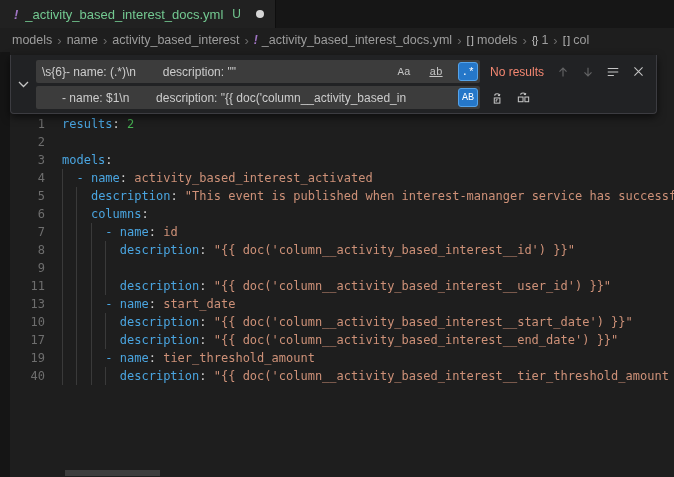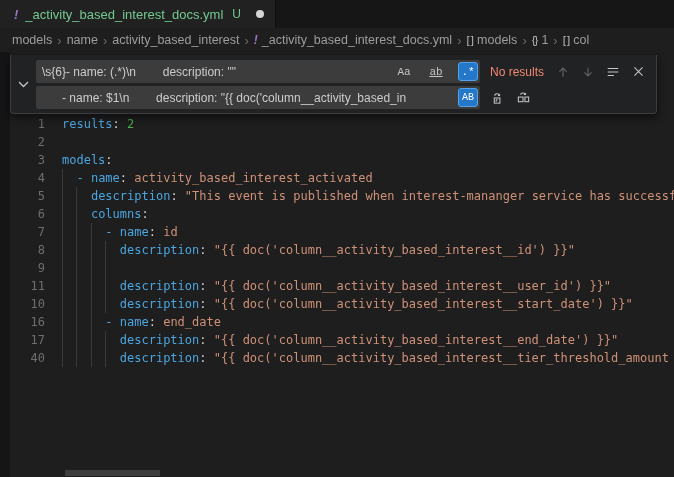--- a/index.html
+++ b/index.html
@@ -149,30 +149,34 @@
         </div>
         <div class="line">
           <span class="ln">9</span>
           <span class="code"><span class="guide" style="left: 0ch;"></span><span class="guide" style="left: 2ch;"></span><span class="guide" style="left: 4ch;"></span><span class="guide" style="left: 6ch;"></span></span>
         </div>
         <div class="line">
           <span class="ln">11</span>
           <span class="code"><span class="guide" style="left: 0ch;"></span><span class="guide" style="left: 2ch;"></span><span class="guide" style="left: 4ch;"></span><span class="guide" style="left: 6ch;"></span><span class="tok-w">        </span><span class="tok-k">description</span><span class="tok-p">: </span><span class="tok-s">"{{ doc('column__activity_based_interest__user_id') }}"</span></span>
         </div>
         <div class="line">
+          <span class="ln">13</span>
+          <span class="code"><span class="guide" style="left: 0ch;"></span><span class="guide" style="left: 2ch;"></span><span class="guide" style="left: 4ch;"></span><span class="tok-w">      </span><span class="tok-d">- </span><span class="tok-k">name</span><span class="tok-p">: </span><span class="tok-s">start_date</span></span>
+        </div>
+        <div class="line">
           <span class="ln">10</span>
           <span class="code"><span class="guide" style="left: 0ch;"></span><span class="guide" style="left: 2ch;"></span><span class="guide" style="left: 4ch;"></span><span class="guide" style="left: 6ch;"></span><span class="tok-w">        </span><span class="tok-k">description</span><span class="tok-p">: </span><span class="tok-s">"{{ doc('column__activity_based_interest__start_date') }}"</span></span>
         </div>
         <div class="line">
-          <span class="ln">16</span>
-          <span class="code"><span class="guide" style="left: 0ch;"></span><span class="guide" style="left: 2ch;"></span><span class="guide" style="left: 4ch;"></span><span class="tok-w">      </span><span class="tok-d">- </span><span class="tok-k">name</span><span class="tok-p">: </span><span class="tok-s">end_date</span></span>
-        </div>
-        <div class="line">
           <span class="ln">17</span>
           <span class="code"><span class="guide" style="left: 0ch;"></span><span class="guide" style="left: 2ch;"></span><span class="guide" style="left: 4ch;"></span><span class="guide" style="left: 6ch;"></span><span class="tok-w">        </span><span class="tok-k">description</span><span class="tok-p">: </span><span class="tok-s">"{{ doc('column__activity_based_interest__end_date') }}"</span></span>
+        </div>
+        <div class="line">
+          <span class="ln">19</span>
+          <span class="code"><span class="guide" style="left: 0ch;"></span><span class="guide" style="left: 2ch;"></span><span class="guide" style="left: 4ch;"></span><span class="tok-w">      </span><span class="tok-d">- </span><span class="tok-k">name</span><span class="tok-p">: </span><span class="tok-s">tier_threshold_amount</span></span>
         </div>
         <div class="line">
           <span class="ln">40</span>
           <span class="code"><span class="guide" style="left: 0ch;"></span><span class="guide" style="left: 2ch;"></span><span class="guide" style="left: 4ch;"></span><span class="guide" style="left: 6ch;"></span><span class="tok-w">        </span><span class="tok-k">description</span><span class="tok-p">: </span><span class="tok-s">"{{ doc('column__activity_based_interest__tier_threshold_amount</span></span>
         </div>
       </div>
     <div class="hscroll"></div>
   </div>
 
   <div class="findwidget">

